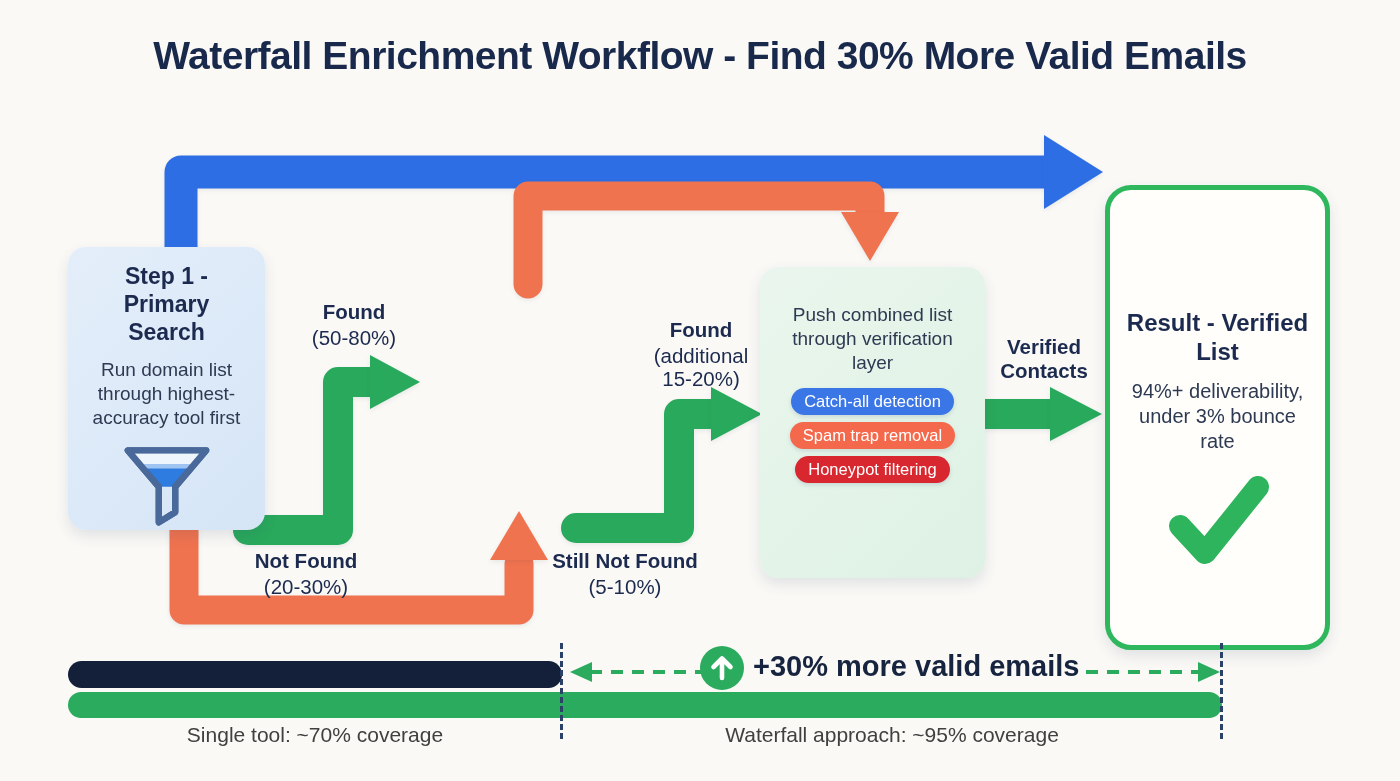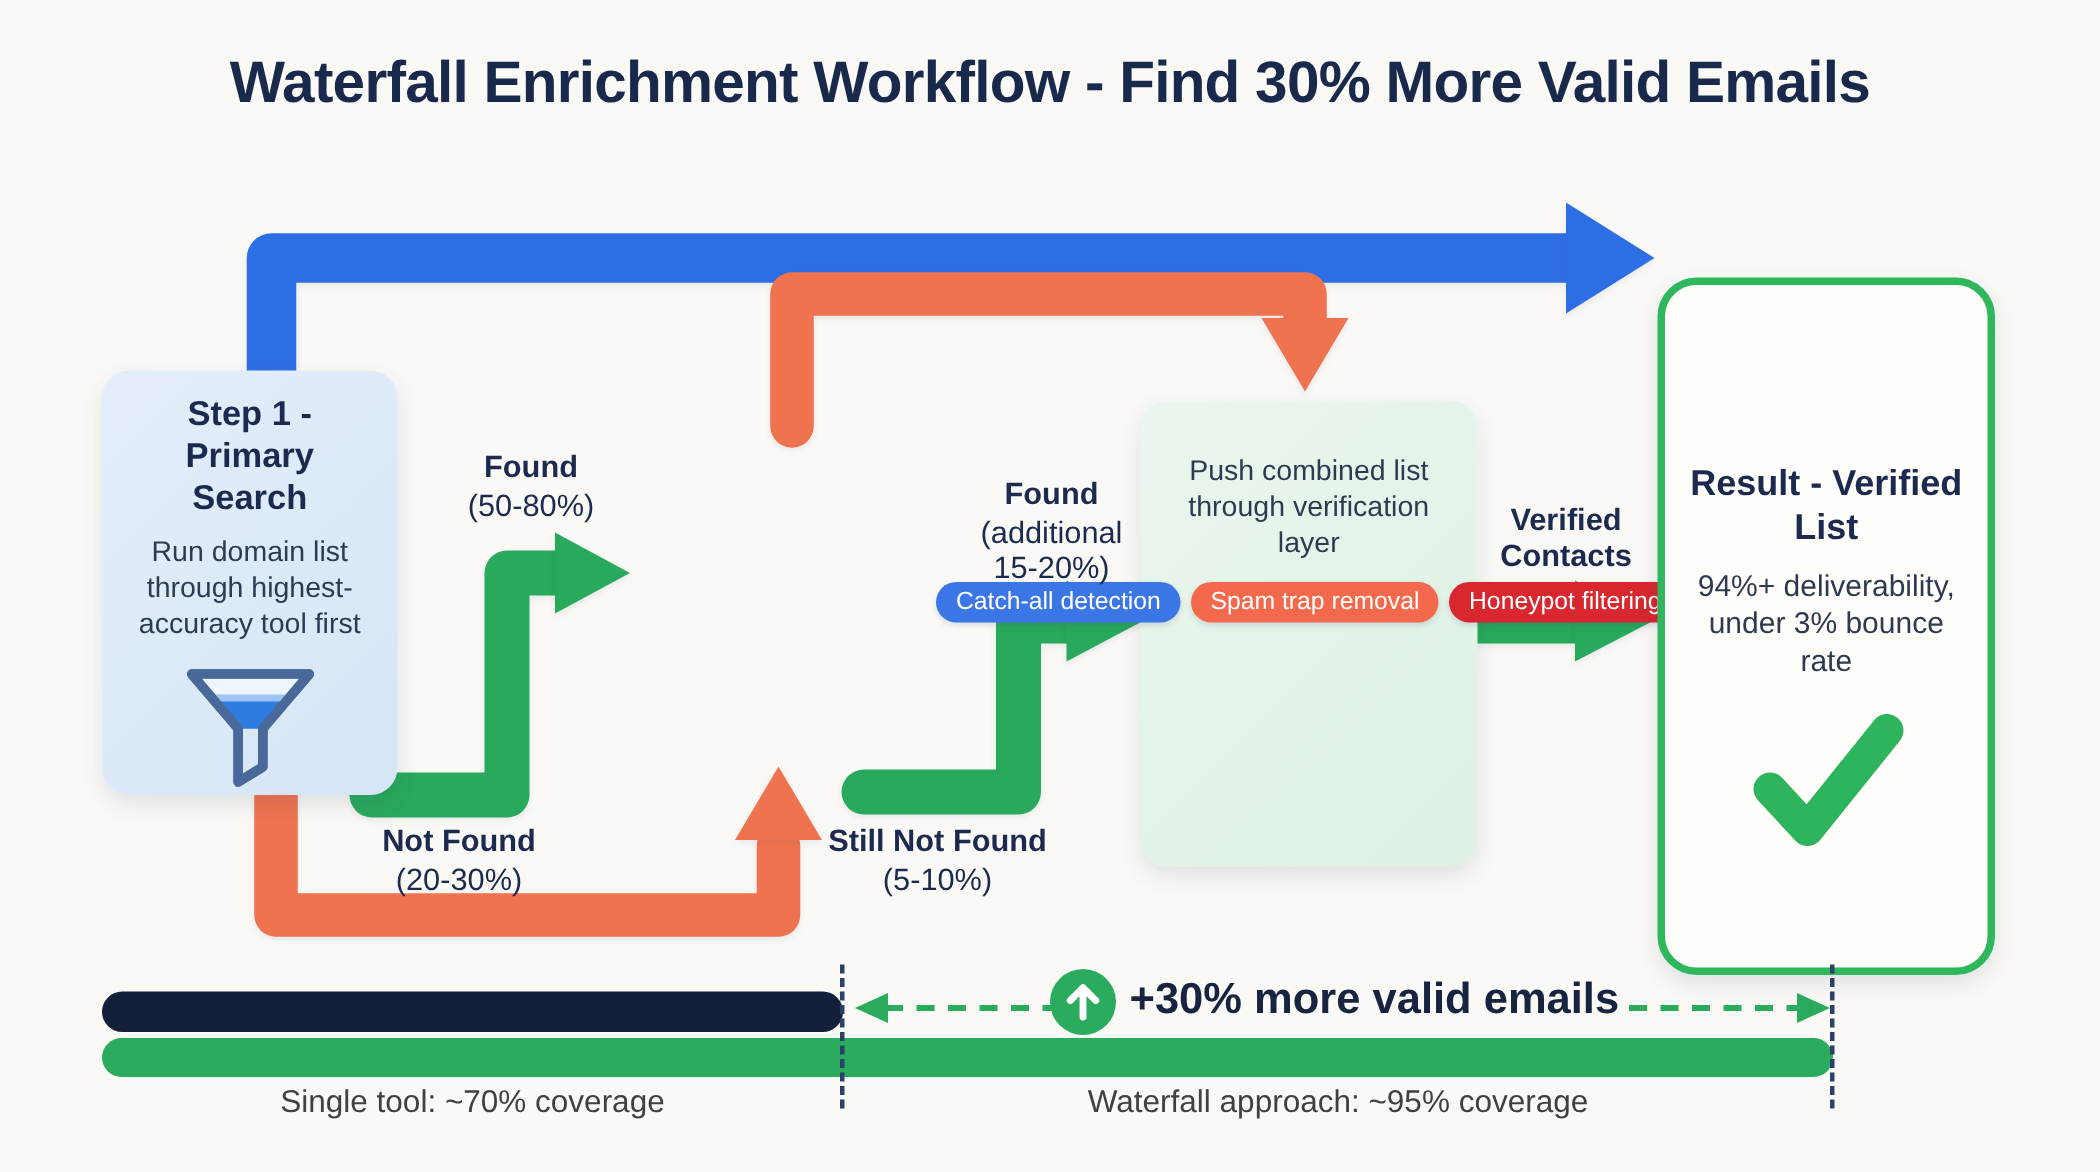--- a/index.html
+++ b/index.html
@@ -38,21 +38,21 @@
   .card-step3 { left:760px; top:267px; width:225px; height:311px;
     background:linear-gradient(135deg,#eaf6ed 0%,#def1e4 100%); padding:24px 18px 0; }
   .card-result { left:1105px; top:140px; width:225px; height:465px;
     background:#fffefb; border:5px solid #2eb75c; border-radius:26px; padding:118px 12px 0;margin-top:45px; }
   .card-result .card-title { font-size:24px; }
   .card-result .card-body { font-size:20px; }
 
   .funnel-wrap { margin-top:14px; }
   .check-wrap  { margin-top:20px; }
 
-  .pill-stack { margin-top:13px; display:flex; flex-direction:row; align-items:center; gap:7px;text-align:center; }
+  .pill-stack { margin-top:13px; display:flex; flex-direction:column; align-items:center; gap:7px;text-align:center; }
   .pill {
     color:#ffffff; font-size:16.5px; font-weight:400;
     padding:4px 13px; border-radius:15px; white-space:nowrap;
     box-shadow:0 2px 4px rgba(40,60,100,0.15);
   }
   .pill-blue   { background:#3b76e6; }
   .pill-orange { background:#f4694b; }
   .pill-red    { background:#d8272e; }
 
   .edge-label {

